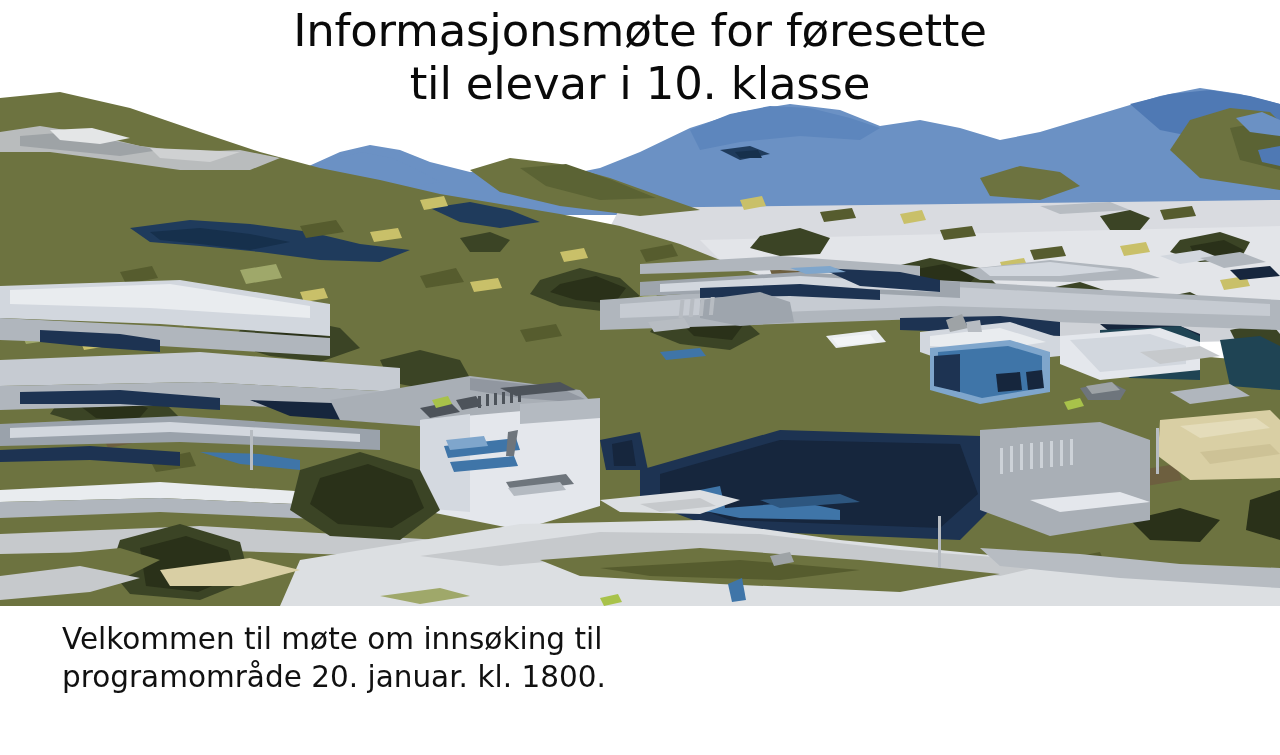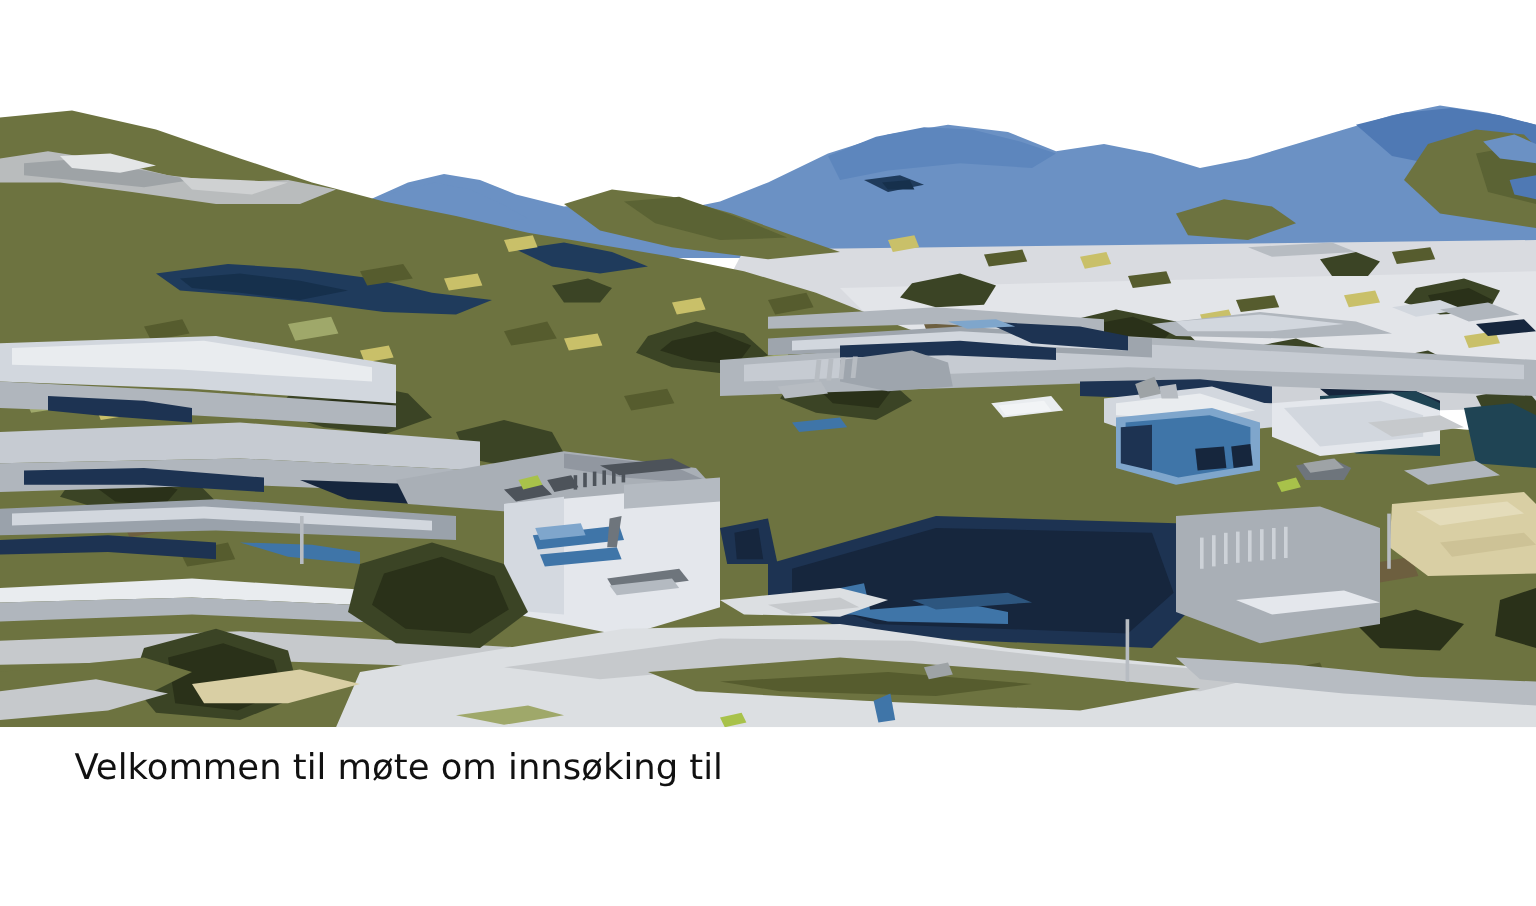--- a/index.html
+++ b/index.html
@@ -341,22 +341,27 @@
         <path fill="#e9ecef" d="M826,336 L876,330 L886,342 L836,348 Z"></path>
         <path fill="#f2f4f6" d="M832,338 L870,334 L876,342 L838,346 Z"></path>
         <path fill="#b7bcc2" d="M648,322 L684,318 L690,328 L654,332 Z"></path>
         <path fill="#3f75a8" d="M660,352 L700,348 L706,356 L666,360 Z"></path>
 
         <rect x="0" y="0" width="1280" height="86" fill="#ffffff"></rect>
       </g>
     </svg>
   </div>
 
+  <div class="title-band">
+    <div class="title-line l1">Informasjonsmøte for føresette</div>
+    <div class="title-line l2">til elevar i 10. klasse</div>
+  </div>
 
   <div class="footer">
 
     <div class="footer-text">
       <div class="fl">Velkommen til møte om innsøking til</div>
+      <div class="fl">programområde 20. januar. kl. 1800.</div>
     </div>
 
   </div>
 
 </div>
 
 </body></html>

